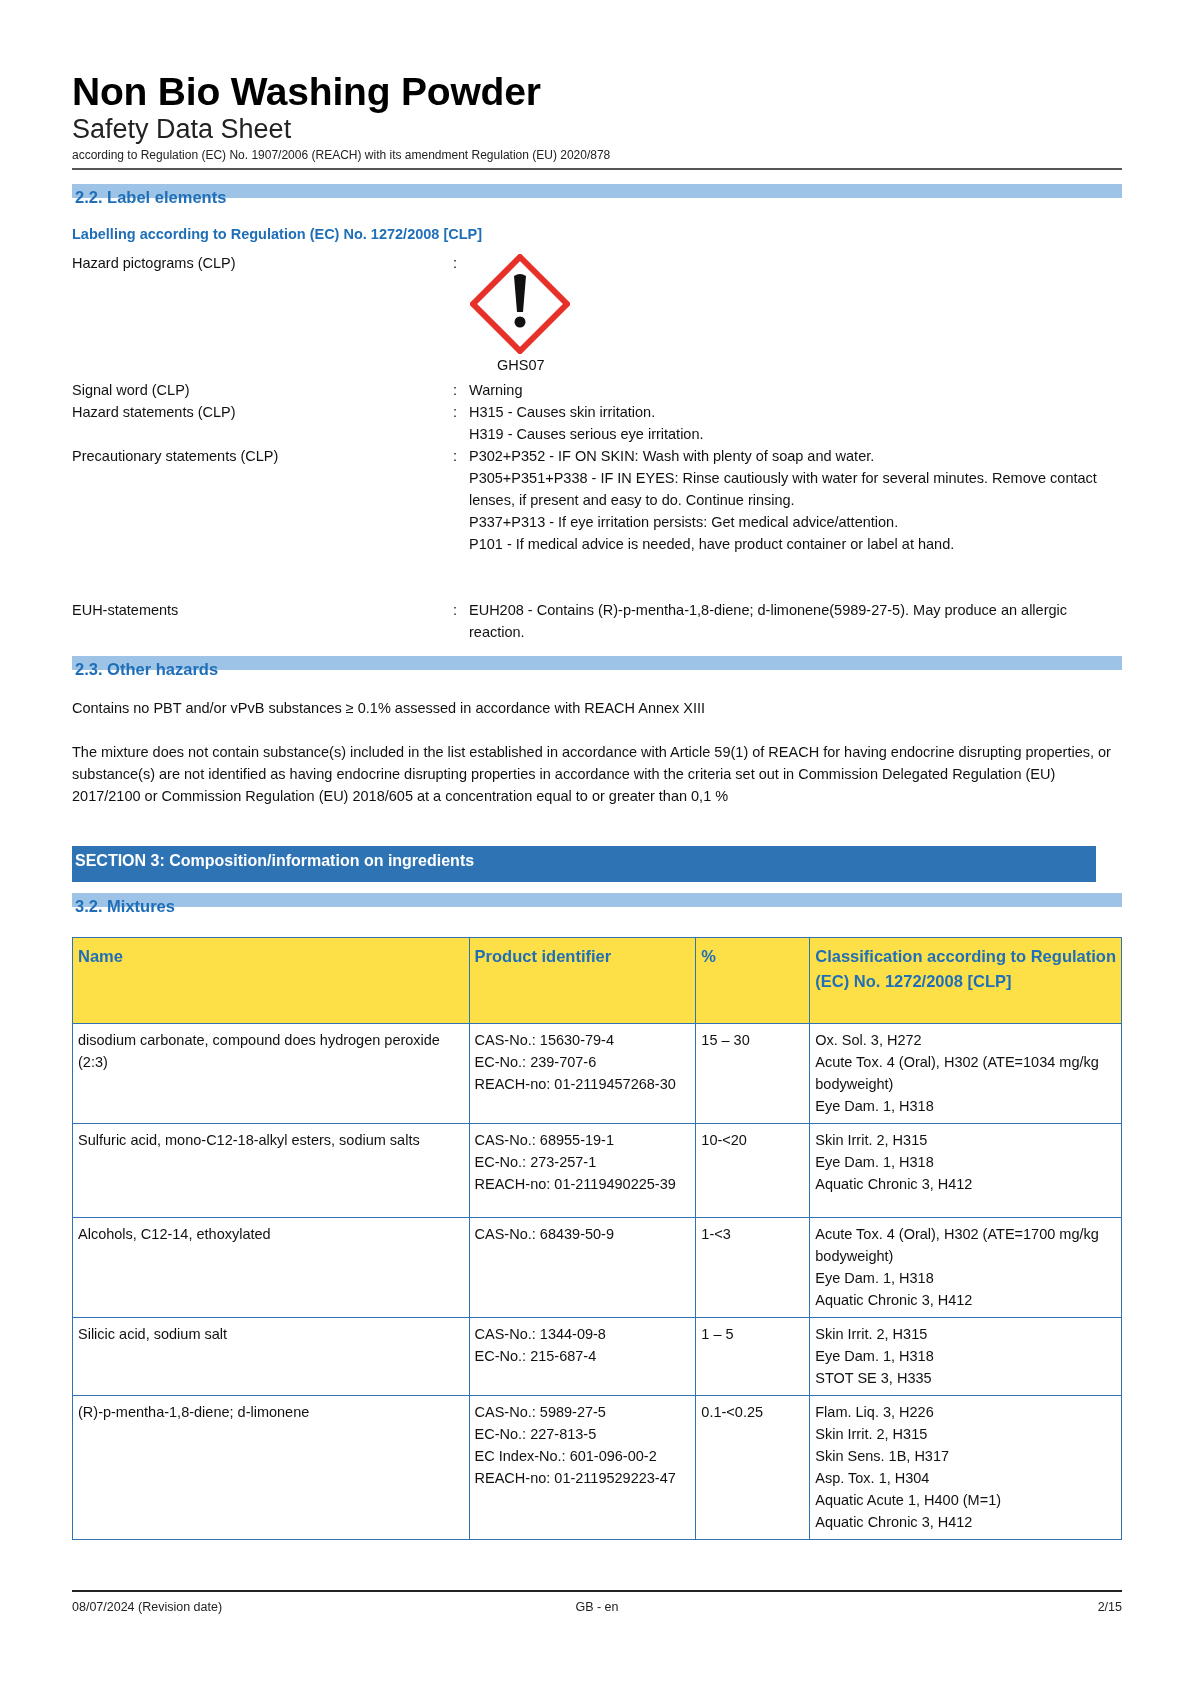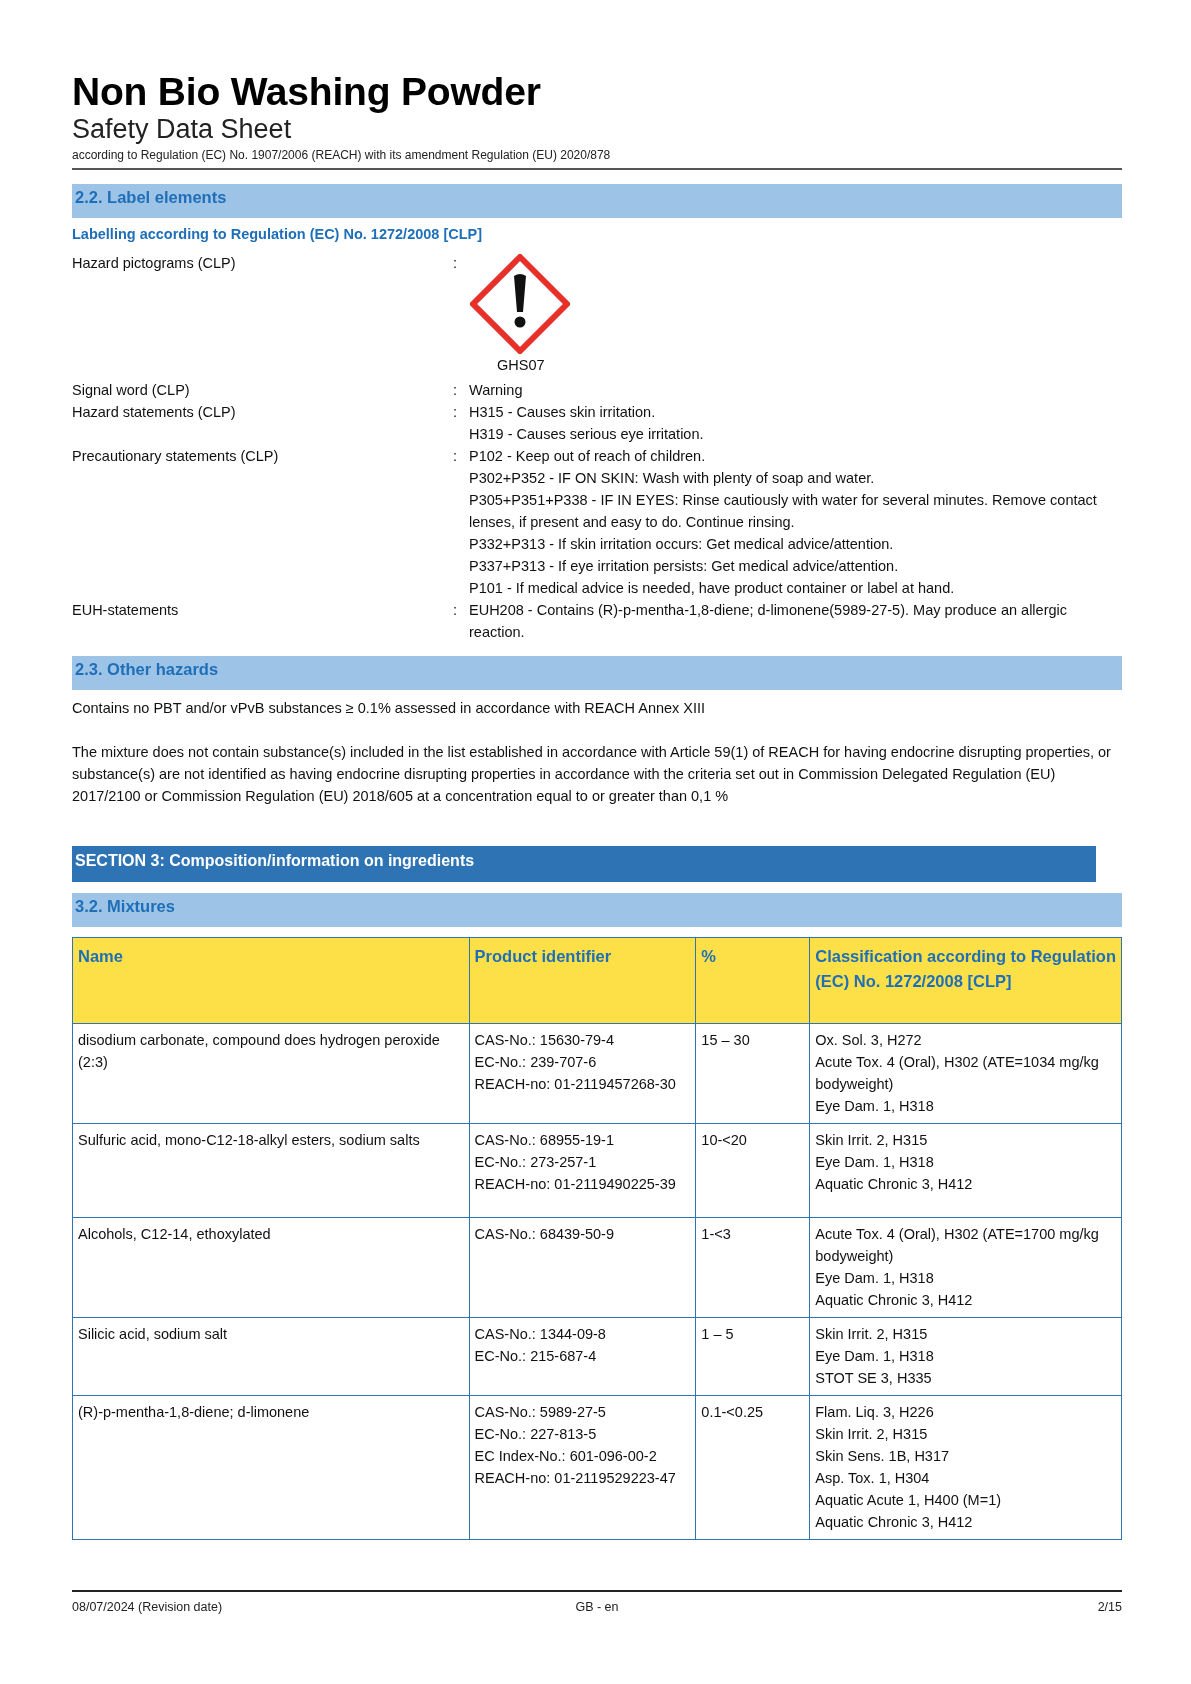--- a/index.html
+++ b/index.html
@@ -9,21 +9,21 @@
     font-family: "Liberation Sans", sans-serif; color: #111;
   }
   .page { position: absolute; left: 72px; top: 0; width: 1050px; }
 
   .doc-title { position: absolute; top: 70px; left: 0; font-size: 39px; font-weight: bold; color: #000000; letter-spacing: -0.2px; }
   .doc-subtitle { position: absolute; top: 114px; left: 0; font-size: 27px; color: #222; }
   .doc-regulation { position: absolute; top: 148px; left: 0; font-size: 12px; color: #222; }
   .header-rule { position: absolute; top: 168px; left: 0; width: 1050px; height: 2px; background: #555; }
 
   .subsection-bar {
-    position: absolute; left: 0; width: 1050px; height: 34px;
+    position: absolute; left: 0; width: 1050px; height: 14px;
     background: #9dc3e6; color: #1f6fb8; font-weight: bold; font-size: 16.5px;
     padding: 4px 3px;
   }
   .section-bar {
     position: absolute; left: 0; width: 1024px; height: 36px;
     background: #2e74b5; color: #ffffff; font-weight: bold; font-size: 16px;
     padding: 6px 3px;
   }
   .labelling-heading { position: absolute; top: 226px; left: 0; font-size: 14.5px; font-weight: bold; color: #1f6fb8; }
 
@@ -94,24 +94,22 @@
     <div class="vals">
       <div>H315 - Causes skin irritation.</div>
       <div>H319 - Causes serious eye irritation.</div>
     </div>
   </div>
 
   <div class="row" style="top:445px;">
     <span class="lbl">Precautionary statements (CLP)</span>
     <span class="colon">:</span>
     <div class="vals">
-      <div>P102 - Keep out of reach of children.</div>
       <div>P302+P352 - IF ON SKIN: Wash with plenty of soap and water.</div>
       <div>P305+P351+P338 - IF IN EYES: Rinse cautiously with water for several minutes. Remove contact lenses, if present and easy to do. Continue rinsing.</div>
-      <div>P332+P313 - If skin irritation occurs: Get medical advice/attention.</div>
       <div>P337+P313 - If eye irritation persists: Get medical advice/attention.</div>
       <div>P101 - If medical advice is needed, have product container or label at hand.</div>
     </div>
   </div>
 
   <div class="row" style="top:599px;">
     <span class="lbl">EUH-statements</span>
     <span class="colon">:</span>
     <div class="vals">
         <div>EUH208 - Contains (R)-p-mentha-1,8-diene; d-limonene(5989-27-5). May produce an allergic reaction.</div>

